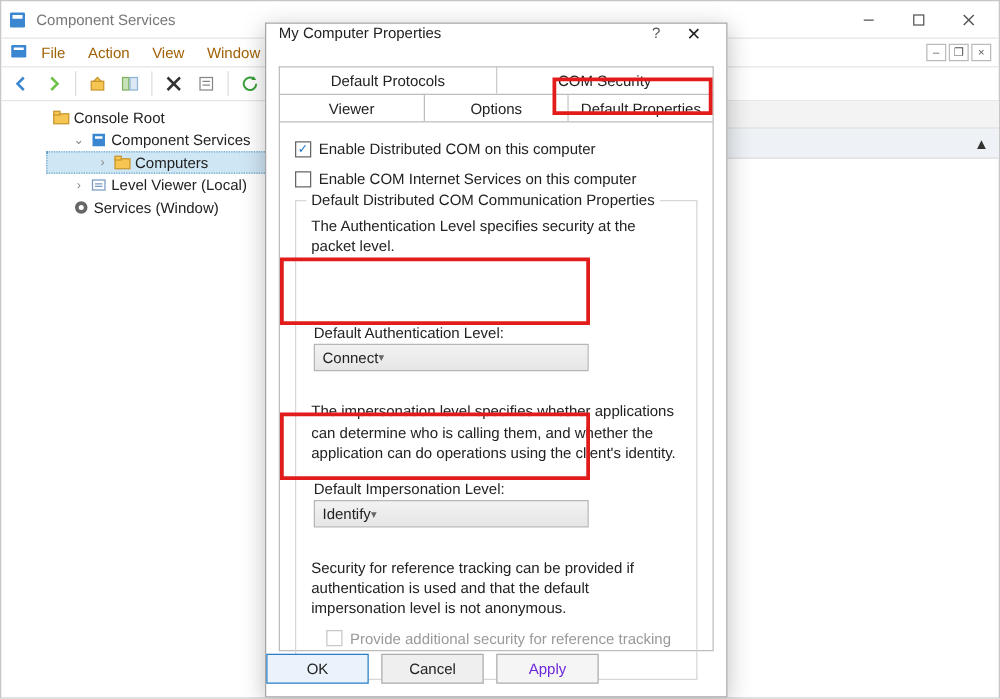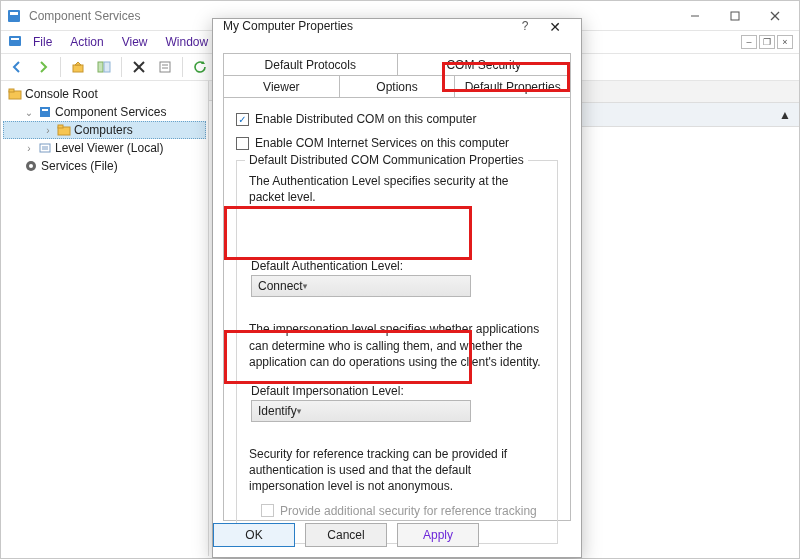--- a/index.html
+++ b/index.html
@@ -7,30 +7,30 @@
 
   
   .main-window { position: absolute; top: 0; left: 0; width: 800px; height: 559px; background: #fff; border: 1px solid #c7c7c7; }
   .titlebar { display: flex; align-items: center; height: 30px; padding: 0 4px; border-bottom: 1px solid #e5e5e5; }
   .titlebar .icon-slot { width: 18px; height: 18px; margin-right: 6px; display: inline-flex; align-items: center; justify-content: center; }
   .titlebar .title { flex: 1; font-size: 12px; color: #777; }
   .win-controls { display: flex; }
   .win-btn { width: 40px; height: 28px; display: flex; align-items: center; justify-content: center; color: #777; }
 
   .menubar { display: flex; align-items: center; height: 22px; padding: 0 6px; gap: 2px; }
-  .menubar .menu-item { padding: 2px 8px; color: #4c1d95; }
+  .menubar .menu-item { padding: 2px 8px; color: #a16207; }
   .menubar .spacer { flex: 1; }
   .mdi-controls { display: flex; gap: 2px; align-items: center; }
   .mdi-btn { width: 16px; height: 14px; border: 1px solid #bbb; font-size: 9px; display: flex; align-items: center; justify-content: center; color: #555; }
 
   .toolbar { display: flex; align-items: center; height: 28px; border-top: 1px solid #e5e5e5; border-bottom: 1px solid #e5e5e5; padding: 0 4px; gap: 2px; }
   .tb-btn { width: 24px; height: 24px; display: flex; align-items: center; justify-content: center; border: 1px solid transparent; color: #555; }
   .tb-sep { width: 1px; height: 20px; background: #ddd; margin: 0 3px; }
 
-  .workarea { display: flex; height: calc(100% - 82px); }
+  .workarea { display: flex; height: calc(100% - 82px); margin-left: 34px; }
   .tree { width: 208px; border-right: 1px solid #ddd; padding: 4px 2px; }
   .tree-row { display: flex; align-items: center; height: 18px; padding-left: 4px; gap: 2px; color: #222; white-space: nowrap; }
   .tree-row.selected { background: #cfe6f5; border: 1px dotted #6aa3c9; }
   .tree-indent1 { padding-left: 20px; }
   .tree-indent2 { padding-left: 38px; }
   .expander { width: 12px; display: inline-flex; justify-content: center; color: #888; font-size: 10px; }
   .tree-icon { width: 16px; height: 16px; display: inline-flex; align-items: center; justify-content: center; }
 
   .list-pane { width: 12px; border-right: 1px solid #ddd; }
   .list-header { height: 20px; background: #f7f7f7; border-bottom: 1px solid #ddd; }
@@ -251,21 +251,21 @@
           </span>
         <span>Level Viewer (Local)</span>
       </div>
       <div class="tree-row tree-indent1">
         <span class="tree-icon">
             <svg width="14" height="14">
               <circle cx="7" cy="7" r="5" class="ic-gear"></circle>
               <circle cx="7" cy="7" r="2" fill="#fff"></circle>
             </svg>
           </span>
-        <span>Services (File)</span>
+        <span>Services (Window)</span>
       </div>
     </div>
 
     <div class="list-pane">
       <div class="list-header"></div>
     </div>
 
     <div class="actions-pane">
       <div class="actions-header">
         <span>Actions</span>

